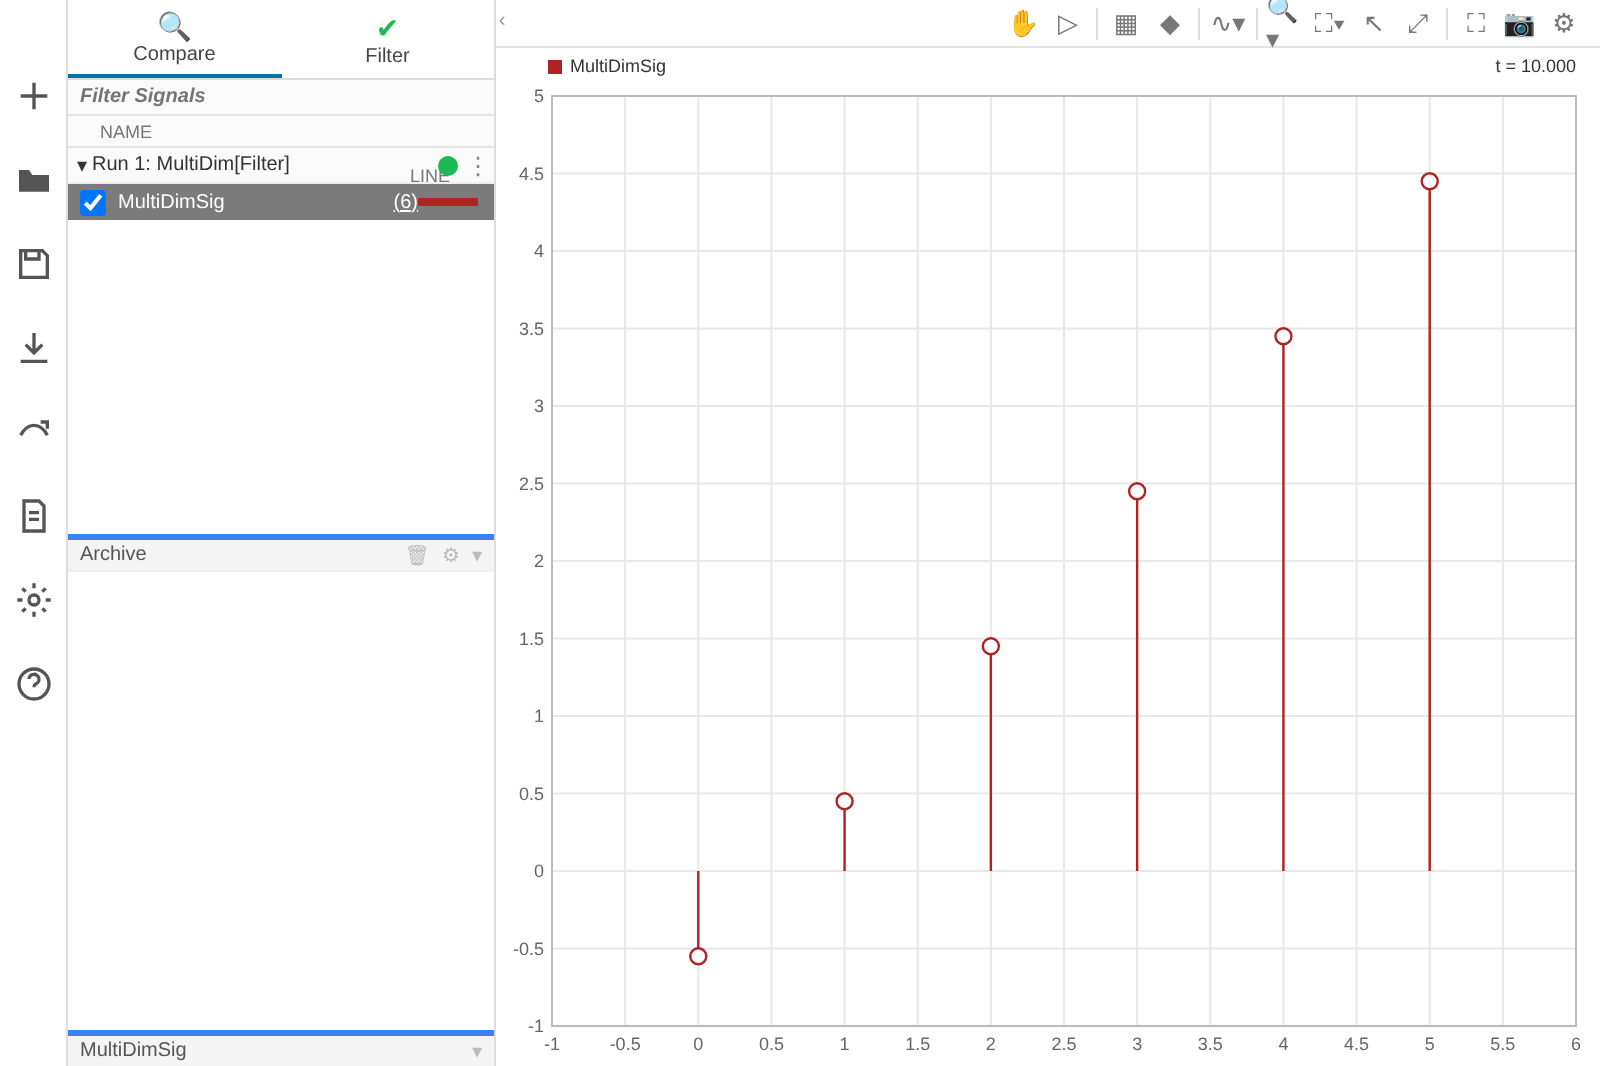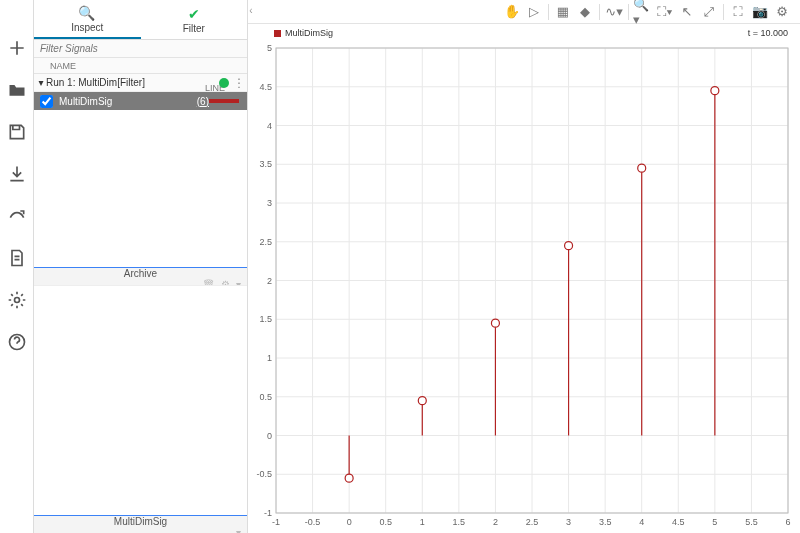--- a/index.html
+++ b/index.html
@@ -9,34 +9,34 @@
   .rail { width: 34px; background: #fff; border-right: 1px solid #dcdcdc; display: flex; flex-direction: column; align-items: center; padding-top: 38px; gap: 22px; }
   .rail .icon { width: 20px; height: 20px; display: flex; align-items: center; justify-content: center; color: #555; cursor: pointer; }
   .rail .icon svg { width: 20px; height: 20px; stroke: #555; fill: none; stroke-width: 2; }
   
   .side { width: 214px; background: #fafafa; border-right: 1px solid #dcdcdc; display: flex; flex-direction: column; position: relative; }
   .tabs { display: flex; height: 40px; border-bottom: 1px solid #dcdcdc; background:#fff; }
   .tab { flex: 1; display: flex; flex-direction: column; align-items: center; justify-content: center; gap: 1px; cursor: pointer; font-size: 10px; color: #444; }
   .tab.active { border-bottom: 2px solid #0076a8; }
   .tab .ti { font-size: 14px; }
   .filter { height: 18px; border-bottom: 1px solid #e3e3e3; padding: 0 6px; display: flex; align-items: center; }
-  .filter input { border: none; background: transparent; font-size: 10px; width: 100%; font-style: italic; color: #999; outline: none; }
+  .filter input { border: none; background: transparent; font-size: 10px; width: 100%; font-style: italic; color: #999; outline: none; font-weight: bold; }
   .hdr { display: flex; height: 16px; border-bottom: 1px solid #e3e3e3; font-size: 9px; color: #777; align-items: center; padding-left: 16px; text-transform: uppercase; }
   .hdr .c1 { flex: 1; } .hdr .c2 { width: 42px; text-align: left; margin-top: 44px; }
   .run { display:flex; align-items:center; height:18px; padding-left:2px; font-size:10px; border-bottom:1px solid #eee; }
   .run .tri { width:10px; text-align:center; }
   .run .dot { width:10px;height:10px;border-radius:50%;background:#1db954;margin-left:auto;margin-right:4px; }
   .run .more { width:10px;color:#888;font-size:12px;line-height:10px;margin-right:4px; cursor:pointer;}
   .sig { display:flex; align-items:center; height:18px; background:#7b7b7b; color:#fff; font-size:10px; padding-left:6px; }
   .sig input[type=checkbox]{ margin-right:6px; }
   .sig .lbl { flex:1; }
   .sig .cnt { text-decoration: underline; margin-left:4px; }
   .sig .swatch { width:30px;height:4px;background:#b22222;margin-left:auto;margin-right:8px; }
   .blank { flex:1; background:#fff; }
-  .sec { height:18px; border-top:1px solid #3b82f6; display:flex; align-items:center; padding:0 6px; font-size:10px; color:#555; background:#f4f4f4;flex-direction:column; }
+  .sec { height:18px; border-top:3px solid #3b82f6; display:flex; align-items:center; padding:0 6px; font-size:10px; color:#555; background:#f4f4f4; }
   .sec .sp { margin-left:auto; color:#bbb; display:flex; gap:6px; }
   .archive-body { height:230px; background:#fff; border-top:1px solid #eee; }
   .collapse { position:absolute; top:2px; right:-8px; width:8px;height:16px; display:flex;align-items:center;justify-content:center;color:#999;font-size:10px;cursor:pointer; }
   
   .main { flex:1; display:flex; flex-direction:column; }
   .toolbar { height:24px; border-bottom:1px solid #e3e3e3; display:flex; align-items:center; justify-content:flex-end; padding:0 8px; gap:2px; }
   .toolbar .tbtn { width:20px; height:20px; display:flex; align-items:center; justify-content:center; color:#777; cursor:pointer; font-size:13px; border-radius:2px; }
   .toolbar .sep { width:1px; height:16px; background:#ddd; margin:0 2px; }
   .plot-wrap { flex:1; position:relative; }
   .legend { position:absolute; top:4px; left:26px; font-size:9px; display:flex; align-items:center; gap:4px; }
@@ -99,21 +99,21 @@
           <path d="M9 9a3 3 0 1 1 4 3c-1 .5-1 1-1 2M12 18h0"></path>
         </svg>
       </div>
   </div>
 
   <div class="side">
     <div class="collapse">‹</div>
     <div class="tabs">
       <div class="tab active">
         <span class="ti" style="color:#0076a8;">🔍</span>
-        <span>Inspect</span>
+        <span>Compare</span>
       </div>
       <div class="tab">
         <span class="ti" style="color:#1db954;">✔</span>
         <span>Filter</span>
       </div>
     </div>
     <div class="filter">
       <input type="text" placeholder="Filter Signals" style="">
     </div>
     <div class="hdr">

